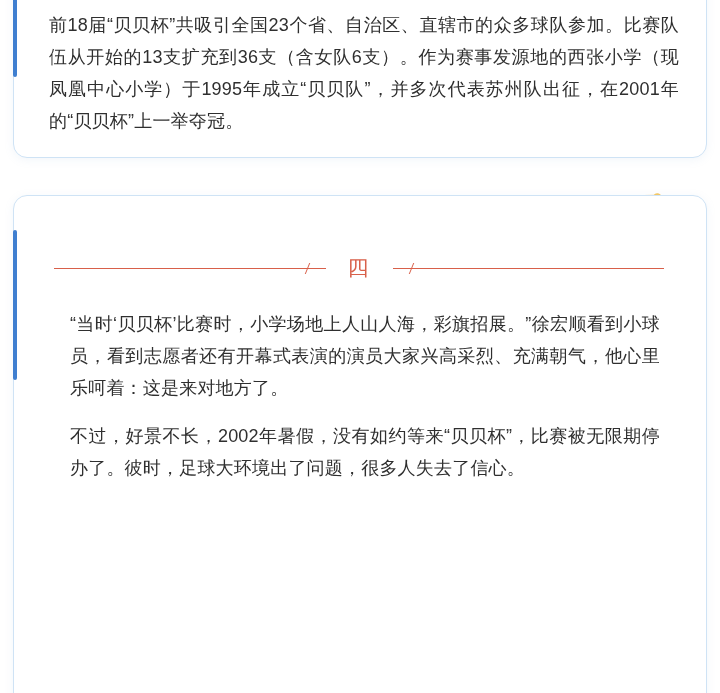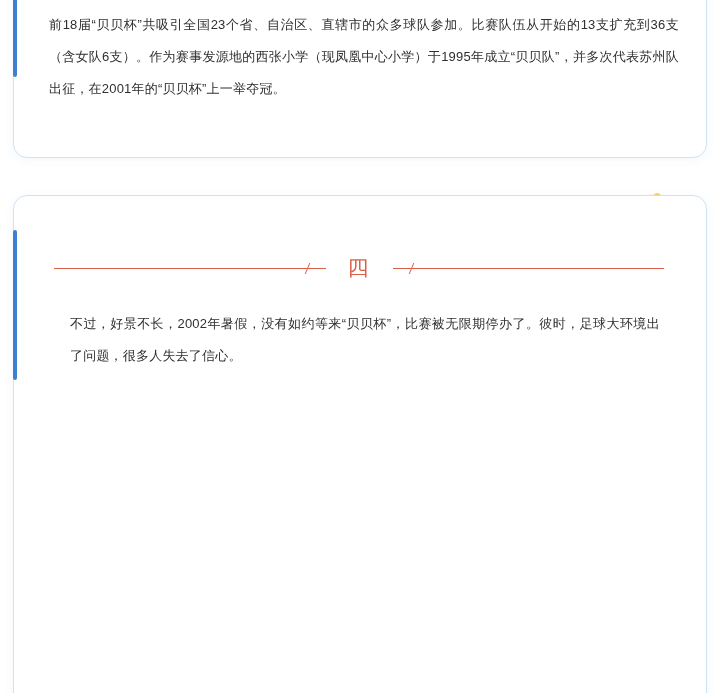--- a/index.html
+++ b/index.html
@@ -103,21 +103,21 @@
     color: #d8604a;
     font-family: "Liberation Serif", serif;
     font-size: 21px;
     letter-spacing: 2px;
     padding: 0 22px;
     line-height: 1;
   }
 
   .body-text {
     color: #2f2f2f;
-    font-size: 13px;
+    font-size: 18px;
     line-height: 32px;
     text-align: justify;
     letter-spacing: 0.2px;
   }
   .body-text p { margin: 0 0 16px 0; }
   .body-text p:last-child { margin-bottom: 0; }
 
   .card-2-body {
     position: absolute;
     left: 56px;
@@ -213,18 +213,19 @@
   <div class="card card-2">
     <div class="left-accent"></div>
 
     <div class="section-head">
       <div class="sh-line left"></div>
       <div class="sh-num">四</div>
       <div class="sh-line right"></div>
     </div>
 
     <div class="card-2-body body-text">
+      <p>“当时‘贝贝杯’比赛时，小学场地上人山人海，彩旗招展。”徐宏顺看到小球员，看到志愿者还有开幕式表演的演员大家兴高采烈、充满朝气，他心里乐呵着：这是来对地方了。</p>
       <p>不过，好景不长，2002年暑假，没有如约等来“贝贝杯”，比赛被无限期停办了。彼时，足球大环境出了问题，很多人失去了信心。</p>
     </div>
   </div>
 
   <div class="fade"></div>
 </div>
 
 </body></html>

